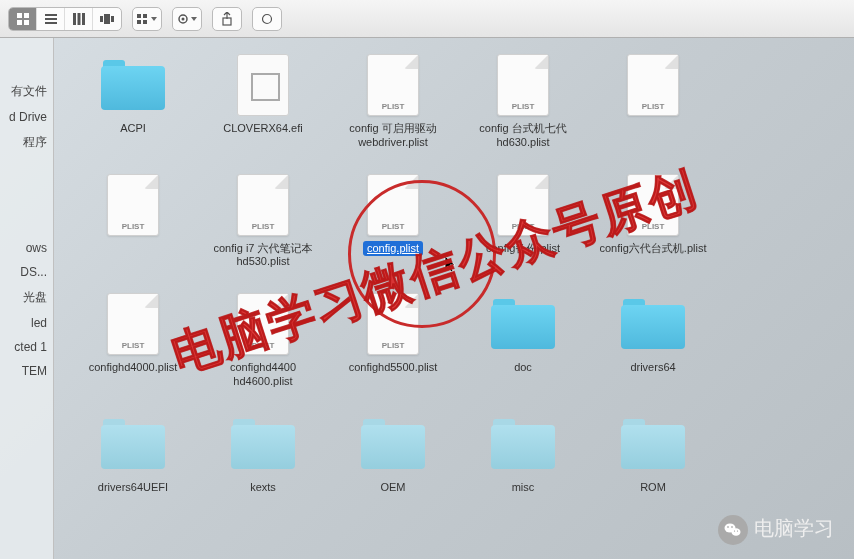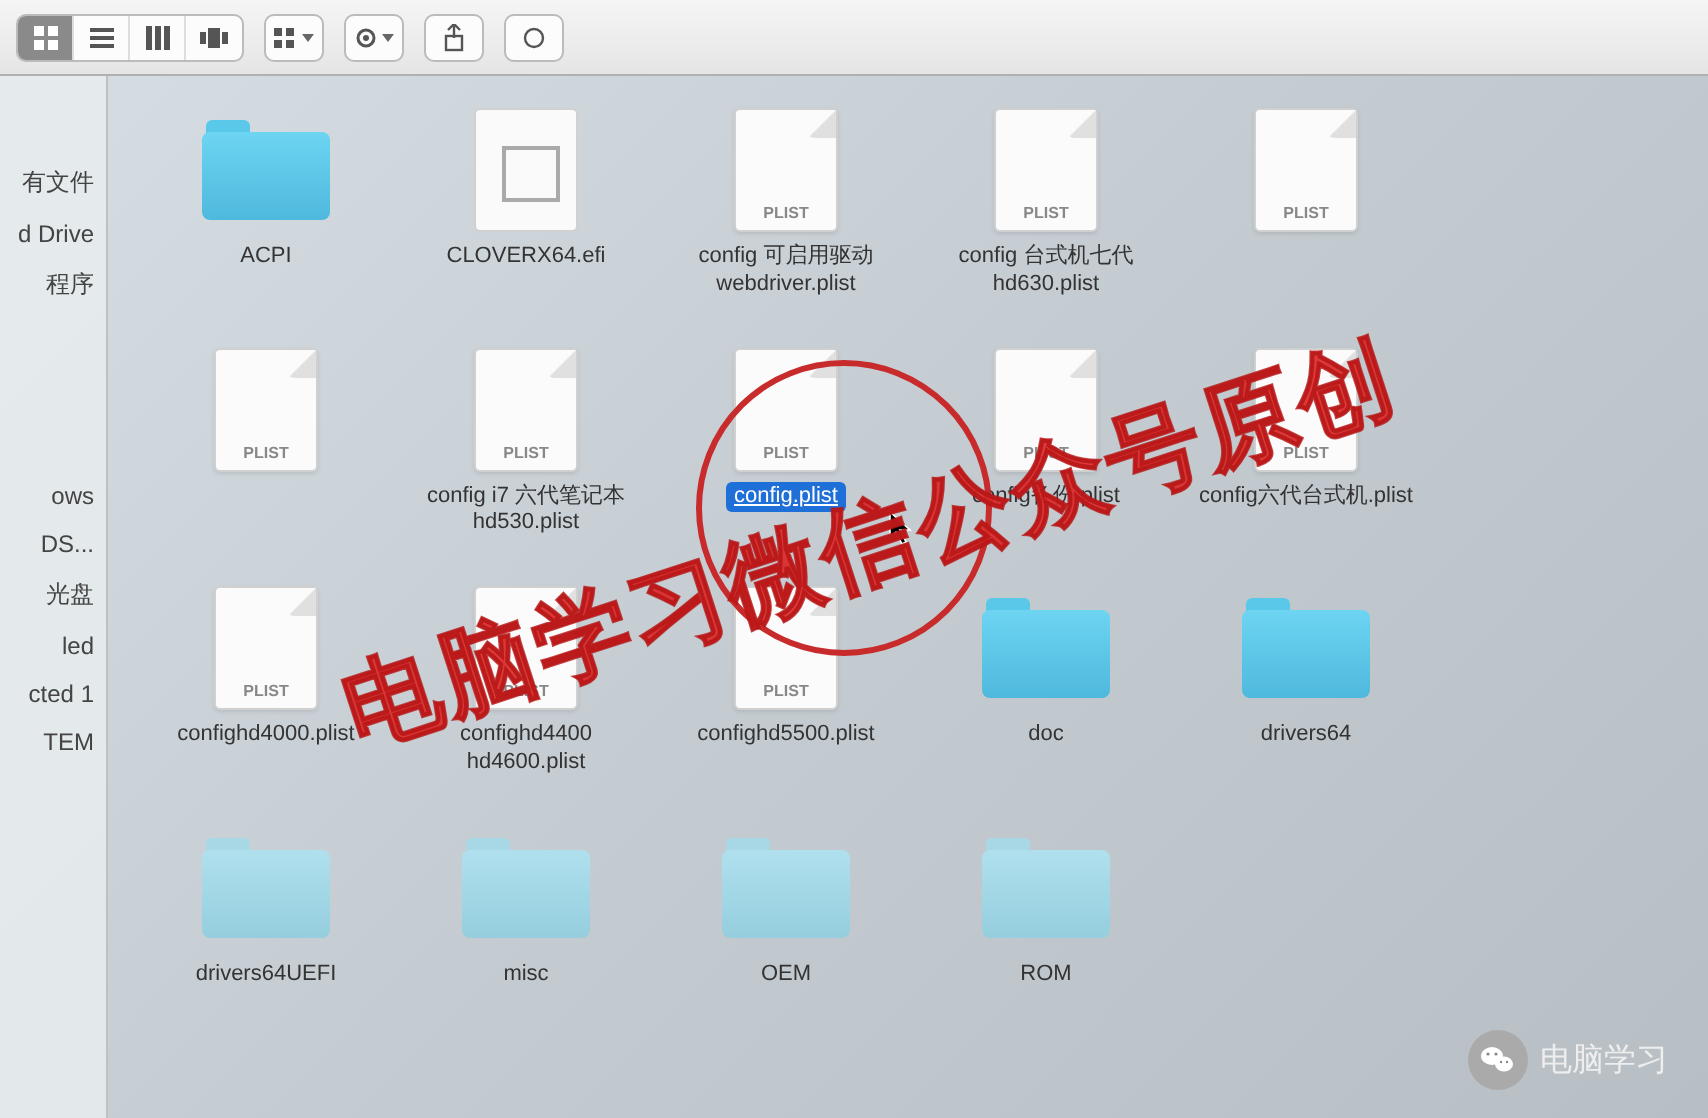--- a/index.html
+++ b/index.html
@@ -145,22 +145,22 @@
       transform: rotate(-18deg);
       font-family: "STHeiti", "Microsoft YaHei", sans-serif;
       letter-spacing: 2px;
       -webkit-text-stroke: 1px rgba(180,20,20,0.8);
       pointer-events: none;
       z-index: 6;
       white-space: nowrap;
     }
     .footer-badge {
       position: absolute; right: 20px; bottom: 14px;
-      display: flex; align-items: center; gap: 6px;
-      color: #eee; font-size: 16px;
+      display: flex; gap: 6px;
+      color: #eee; font-size: 20px;
       z-index: 7;
     }
     .footer-badge .wechat {
       width: 30px; height: 30px; border-radius: 50%;
       background: #aaa; display: flex; align-items: center; justify-content: center;
     }
     .cursor-arrow {
       position: absolute; left: 444px; top: 255px;
       z-index: 4; pointer-events: none;
     }
@@ -344,27 +344,33 @@
       <div class="item">
         <div class="icon-box">
           <div class="folder-icon faded"></div>
         </div>
         <div class="label">drivers64UEFI</div>
       </div>
       <div class="item">
         <div class="icon-box">
           <div class="folder-icon faded"></div>
         </div>
+        <div class="label">kexts</div>
+      </div>
+      <div class="item">
+        <div class="icon-box">
+          <div class="folder-icon faded"></div>
+        </div>
+        <div class="label">OEM</div>
+      </div>
+      <div class="item">
+        <div class="icon-box">
+          <div class="folder-icon faded"></div>
+        </div>
         <div class="label">misc</div>
-      </div>
-      <div class="item">
-        <div class="icon-box">
-          <div class="folder-icon faded"></div>
-        </div>
-        <div class="label">OEM</div>
       </div>
       <div class="item">
         <div class="icon-box">
           <div class="folder-icon faded"></div>
         </div>
         <div class="label">ROM</div>
       </div>
     </div>
 </div>
 

